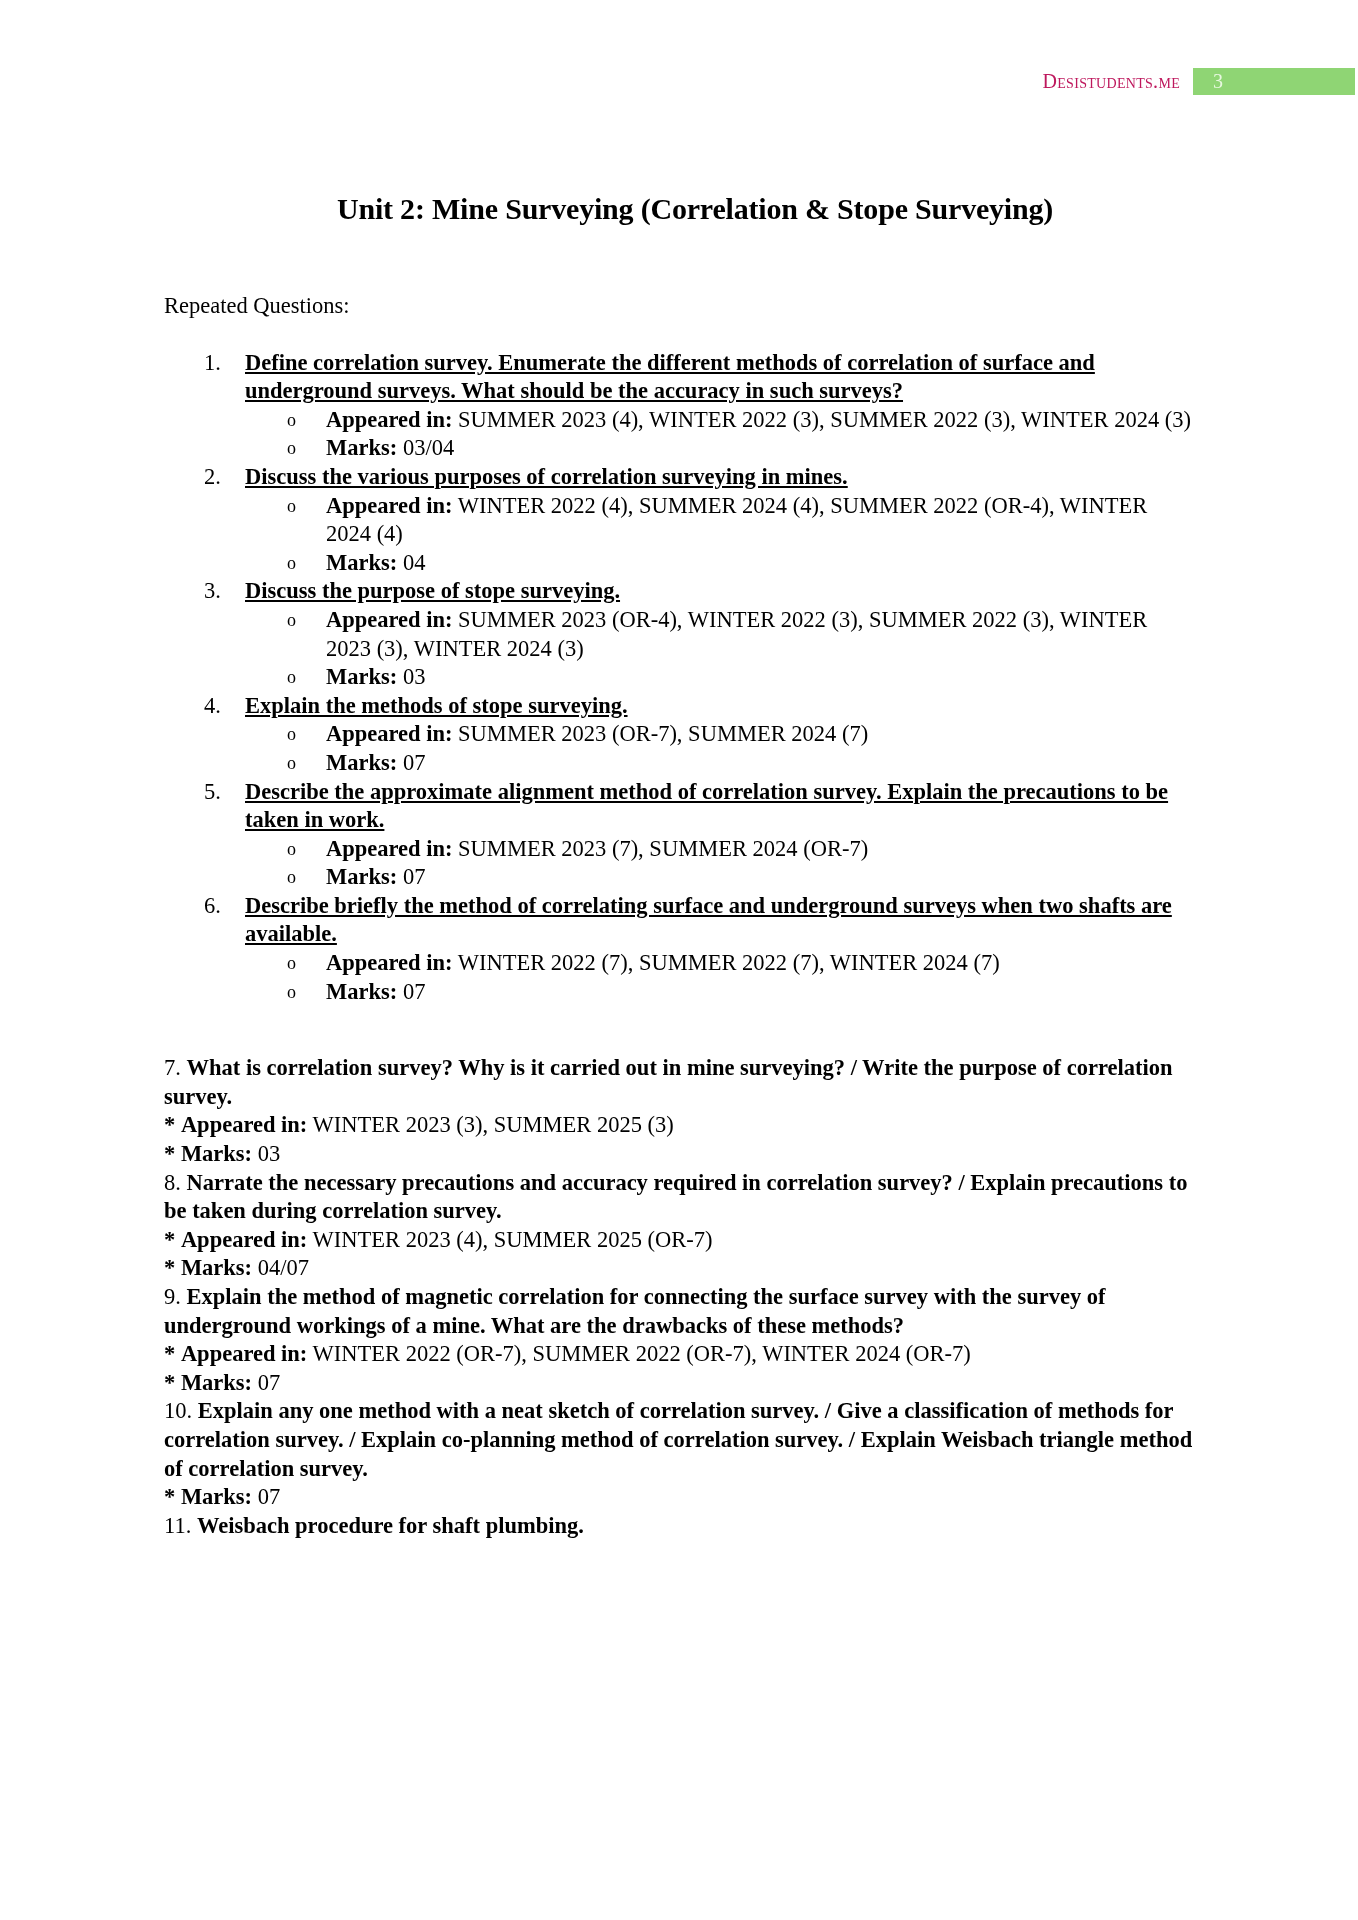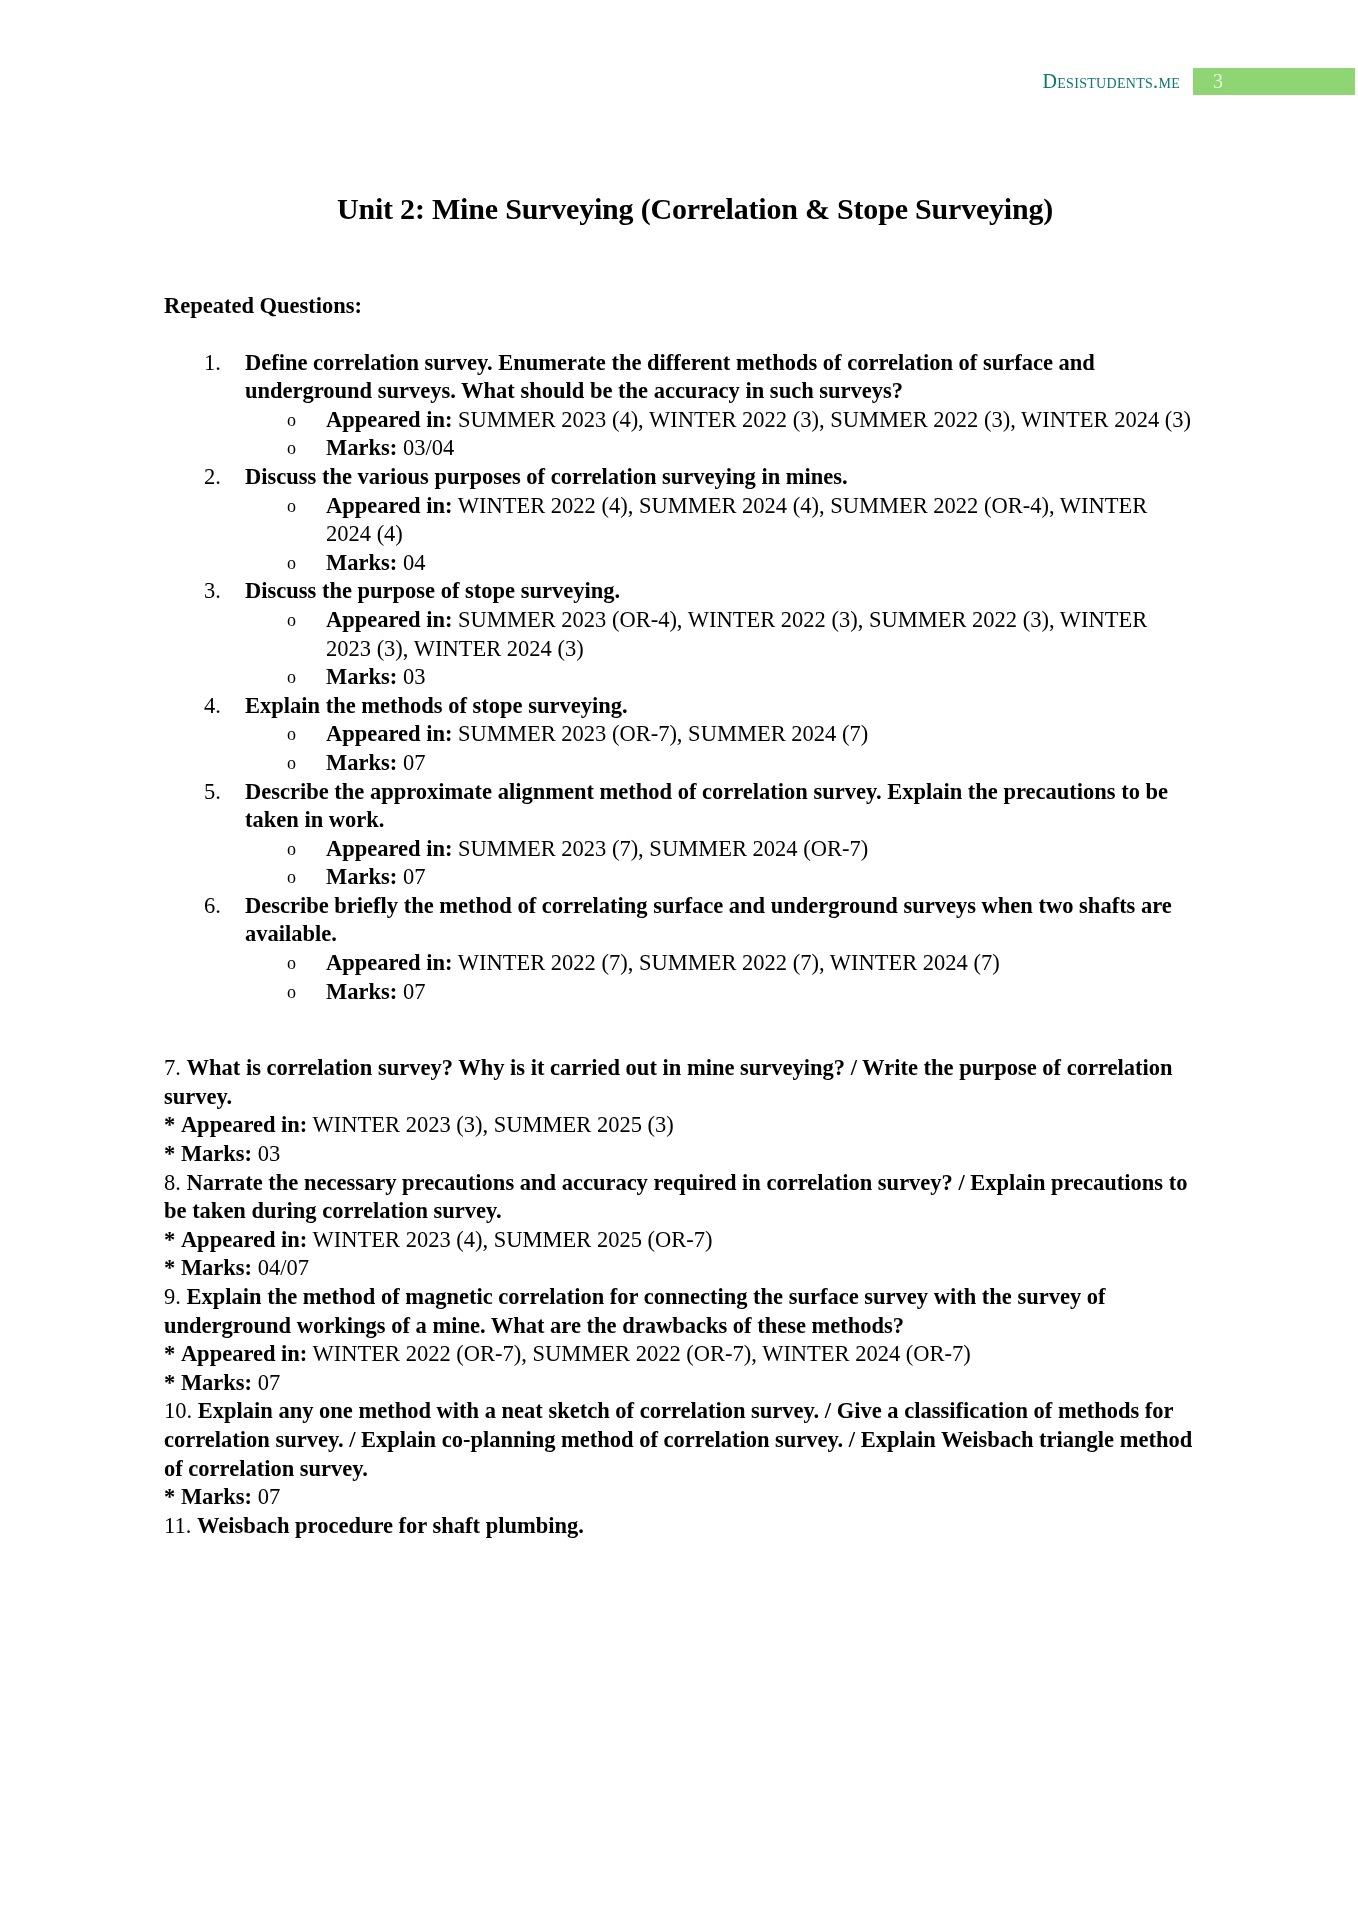--- a/index.html
+++ b/index.html
@@ -21,21 +21,21 @@
       left: 0;
       width: 1358px;
       height: 28px;
     }
     .site-name {
       position: absolute;
       right: 178px;
       top: 2px;
       font-family: "Liberation Serif", serif;
       font-size: 20px;
-      color: #0f766e;
+      color: #be185d;
       font-variant: small-caps;
       letter-spacing: 0.3px;
     }
     .page-badge {
       position: absolute;
       left: 1193px;
       top: 0;
       width: 162px;
       height: 27px;
       background: #8fd574;
@@ -58,39 +58,40 @@
     }
     .content {
       position: absolute;
       top: 292px;
       left: 164px;
       width: 1030px;
       font-size: 22.5px;
       line-height: 28.6px;
     }
     .section-heading {
-      font-weight: bold;
+      font-weight: normal;
       margin: 0;
     }
     .rq-list {
       margin: 28px 0 0 0;
       padding: 0;
       list-style: none;
     }
     .rq-item {
       position: relative;
       padding-left: 81px;
     }
     .rq-num {
       position: absolute;
       left: 40px;
       top: 0;
     }
     .rq-q {
       font-weight: bold;
+      text-decoration: underline;
     }
     .sub-list {
       list-style: none;
       margin: 0;
       padding: 0;
     }
     .sub-item {
       position: relative;
       padding-left: 81px;
     }

